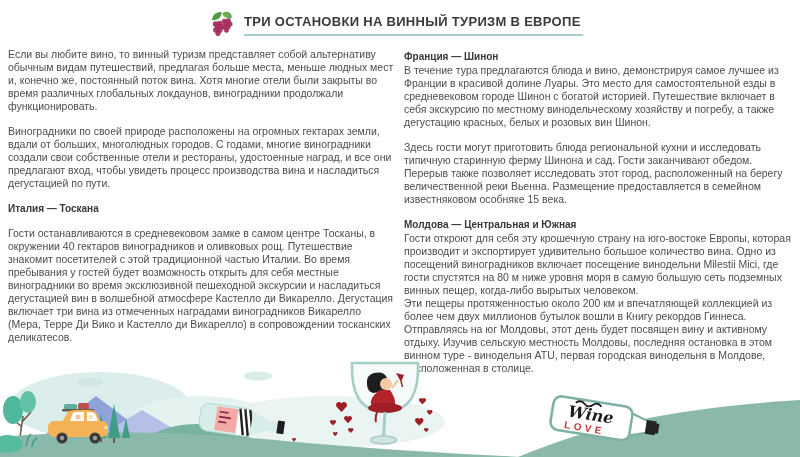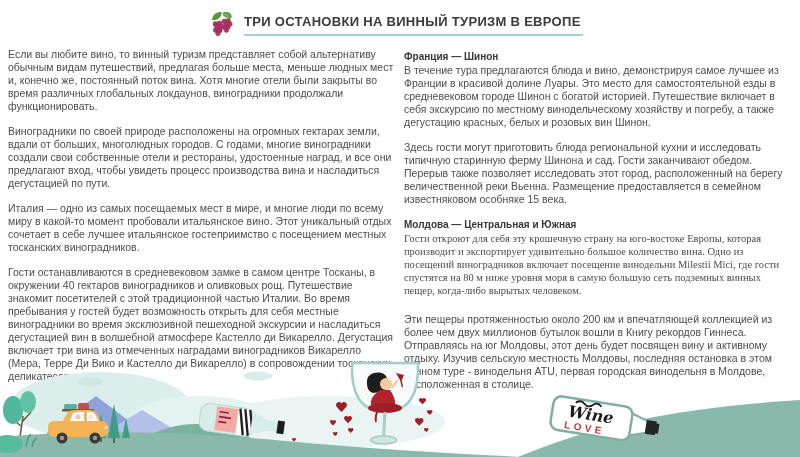--- a/index.html
+++ b/index.html
@@ -18,21 +18,21 @@
     border-bottom:2px solid #abced0;white-space:nowrap;
   }
   .grape-wrap{width:30px;height:27px;flex:0 0 auto;}
   .article{
     display:flex;gap:8px;padding:4px 8px 0 8px;box-sizing:border-box;
   }
   .col{flex:1;font-size:10.5px;line-height:13px;color:#4d4d4d;}
   .col p{margin:0 0 12px 0;}
   .col h2{font-size:10px;line-height:13px;margin:2px 0 12px 0;color:#383838;font-weight:bold;}
   .col h2.tight{margin-bottom:1px;}
-  .col p.no-gap{margin-bottom:16px;font-family:Liberation Serif, serif;}
+  .col p.no-gap{margin-bottom:0;}
   .footer-art{position:absolute;left:0;bottom:0;width:800px;height:97px;}
   .wine-script{font-family:"DejaVu Serif", serif;font-style:italic;font-weight:bold;}
   .love-text{font-family:"Liberation Sans", sans-serif;font-weight:bold;letter-spacing:3.5px;}
 </style>
 </head>
 <body>
 
 <header class="page-header">
   <span class="grape-wrap">
     <svg viewBox="0 0 28 28" width="30" height="27">
@@ -57,21 +57,21 @@
       </g>
     </svg>
   </span>
   <h1 class="page-title">ТРИ ОСТАНОВКИ НА ВИННЫЙ ТУРИЗМ В ЕВРОПЕ</h1>
 </header>
 
 <main class="article">
   <section class="col">
     <p>Если вы любите вино, то винный туризм представляет собой альтернативу обычным видам путешествий, предлагая больше места, меньше людных мест и, конечно же, постоянный поток вина. Хотя многие отели были закрыты во время различных глобальных локдаунов, виноградники продолжали функционировать.</p>
     <p>Виноградники по своей природе расположены на огромных гектарах земли, вдали от больших, многолюдных городов. С годами, многие виноградники создали свои собственные отели и рестораны, удостоенные наград, и все они предлагают вход, чтобы увидеть процесс производства вина и насладиться дегустацией по пути.</p>
-    <p>Италия — одно из самых посещаемых мест в мире, и многие люди по всему миру в какой-то момент пробовали итальянское вино. Этот уникальный отдых сочетает в себе лучшее итальянское гостеприимство с посещением местных тосканских виноградников.</p>
+    <h2>Италия — Тоскана</h2>
     <p>Гости останавливаются в средневековом замке в самом центре Тосканы, в окружении 40 гектаров виноградников и оливковых рощ. Путешествие знакомит посетителей с этой традиционной частью Италии. Во время пребывания у гостей будет возможность открыть для себя местные виноградники во время эксклюзивной пешеходной экскурсии и насладиться дегустацией вин в волшебной атмосфере Кастелло ди Викарелло. Дегустация включает три вина из отмеченных наградами виноградников Викарелло (Мера, Терре Ди Вико и Кастелло ди Викарелло) в сопровождении тосканских деликатесов.</p>
   </section>
   <section class="col">
     <h2 class="tight">Франция — Шинон</h2>
     <p>В течение тура предлагаются блюда и вино, демонстрируя самое лучшее из Франции в красивой долине Луары. Это место для самостоятельной езды в средневековом городе Шинон с богатой историей. Путешествие включает в себя экскурсию по местному винодельческому хозяйству и погребу, а также дегустацию красных, белых и розовых вин Шинон.</p>
     <p>Здесь гости могут приготовить блюда региональной кухни и исследовать типичную старинную ферму Шинона и сад. Гости заканчивают обедом. Перерыв также позволяет исследовать этот город, расположенный на берегу величественной реки Вьенна. Размещение предоставляется в семейном известняковом особняке 15 века.</p>
     <h2 class="tight">Молдова — Центральная и Южная</h2>
     <p class="no-gap">Гости откроют для себя эту крошечную страну на юго-востоке Европы, которая производит и экспортирует удивительно большое количество вина. Одно из посещений виноградников включает посещение винодельни Milestii Mici, где гости спустятся на 80 м ниже уровня моря в самую большую сеть подземных винных пещер, когда-либо вырытых человеком.</p>
     <p>Эти пещеры протяженностью около 200 км и впечатляющей коллекцией из более чем двух миллионов бутылок вошли в Книгу рекордов Гиннеса. Отправляясь на юг Молдовы, этот день будет посвящен вину и активному отдыху. Изучив сельскую местность Молдовы, последняя остановка в этом винном туре - винодельня ATU, первая городская винодельня в Молдове, расположенная в столице.</p>
   </section>

